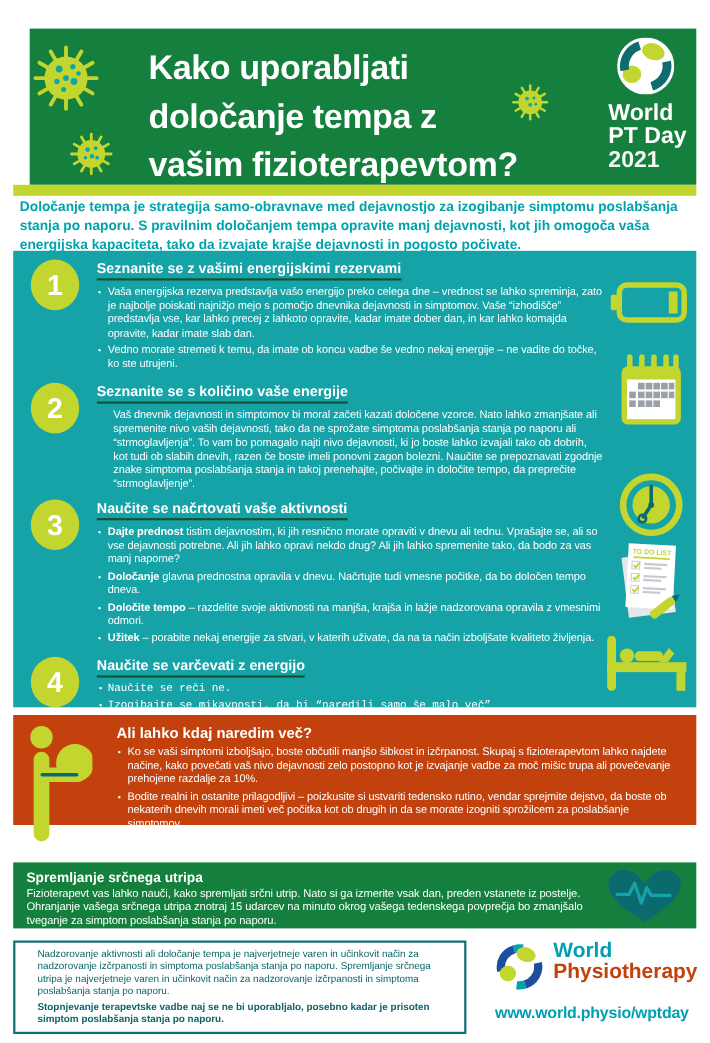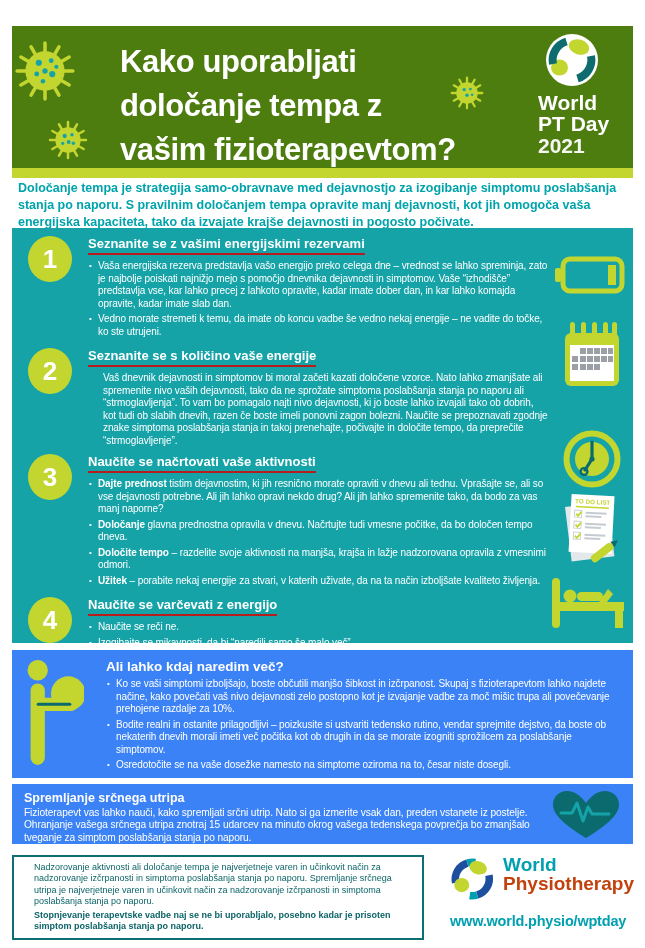--- a/index.html
+++ b/index.html
@@ -1,21 +1,21 @@
 <!DOCTYPE html>
 <html><head>
 <meta charset="utf-8">
 <style>
   html,body{margin:0;padding:0;background:#ffffff;}
   .page{position:relative;width:645px;height:948px;background:#fff;overflow:hidden;
         font-family:"Liberation Sans",sans-serif;-webkit-font-smoothing:antialiased;}
   .block{position:absolute;left:12px;right:12px;box-sizing:border-box;}
 
   
-  .header{top:26px;height:142px;background:#4d7c0f;}
+  .header{top:26px;height:142px;background:#15803d;margin-left:15px;}
   .yellow-bar{top:168px;height:10px;background:#c3d62f;}
   .title{position:absolute;left:108px;top:14px;color:#fff;font-weight:bold;
          font-size:31px;line-height:44px;letter-spacing:-0.4px;}
   .virus{position:absolute;}
   .wpt-logo{position:absolute;left:524px;top:8px;width:100px;color:#fff;}
   .wpt-logo .word{font-size:21px;font-weight:bold;line-height:21px;margin-left:2px;}
   .wpt-logo .year{font-size:21px;font-weight:700;line-height:23px;margin-left:2px;opacity:.95;}
   .wpt-logo svg{display:block;margin-left:10px;margin-bottom:6px;}
 
   
@@ -23,37 +23,37 @@
          color:#00a3ac;font-weight:bold;font-size:12.5px;line-height:17px;text-align:left;}
 
   
   .main{top:228px;height:415px;background:#15a3a8;padding:8px 0 0 0;overflow:hidden;}
   .section{display:flex;margin-bottom:7px;}
   .num-col{width:76px;flex:none;display:flex;justify-content:center;}
   .num-circle{width:44px;height:46px;border-radius:50%;background:#c3d62f;color:#fff;
               font-size:26px;font-weight:bold;display:flex;align-items:center;justify-content:center;}
   .sec-body{flex:1;padding-right:84px;}
   .sec-heading{margin:0 0 5px 0;font-size:13px;color:#fff;font-weight:bold;}
-  .sec-heading .ul{display:inline-block;border-bottom:2px solid #b91c1c;padding-bottom:2px;}
+  .sec-heading .ul{display:inline-block;border-bottom:2px solid #14532d;padding-bottom:2px;}
   .bullets{list-style:none;margin:0;padding:0;color:#fff;font-size:10px;line-height:12.5px;letter-spacing:-0.1px;}
   .bullets li{position:relative;padding-left:10px;margin-bottom:3px;}
   .bullets li::before{content:"•";position:absolute;left:1px;top:0;font-size:8px;}
   .para{color:#fff;font-size:10px;line-height:12.5px;letter-spacing:-0.1px;margin-left:15px;}
-  .two-col{display:flex;gap:16px;}
+  .two-col{display:flex;gap:16px;font-family:Liberation Mono, monospace;}
   .two-col .col{flex:1;}
   .main-icon{position:absolute;}
 
   
-  .more-box{top:650px;height:128px;background:#3b82f6;display:flex;padding:9px 14px 6px 10px;}
+  .more-box{top:650px;height:100px;background:#c2410c;display:flex;padding:9px 14px 6px 10px;}
   .more-icon-col{width:84px;flex:none;}
   .more-body{flex:1;}
   .more-heading{margin:0 0 4px 0;font-size:13.5px;color:#fff;font-weight:bold;}
 
   
-  .hr-box{top:784px;height:60px;background:#3b82f6;padding:7px 100px 6px 12px;}
+  .hr-box{top:784px;height:60px;background:#15803d;padding:7px 100px 6px 12px;}
   .hr-heading{margin:0 0 2px 0;font-size:12.5px;color:#fff;font-weight:bold;}
   .hr-text{color:#fff;font-size:10.2px;line-height:12.3px;letter-spacing:-0.1px;}
   .hr-icon{position:absolute;right:10px;top:6px;}
 
   
   .foot-box{position:absolute;left:12px;top:855px;width:412px;box-sizing:border-box;
             border:2px solid #0e6e73;padding:5px 20px;color:#0c6468;font-size:9px;line-height:11.3px;}
   .foot-box .p2{font-weight:bold;margin-top:3px;}
   .wp-logo{position:absolute;left:450px;top:854px;width:184px;}
   .wp-row{display:flex;align-items:flex-start;}

